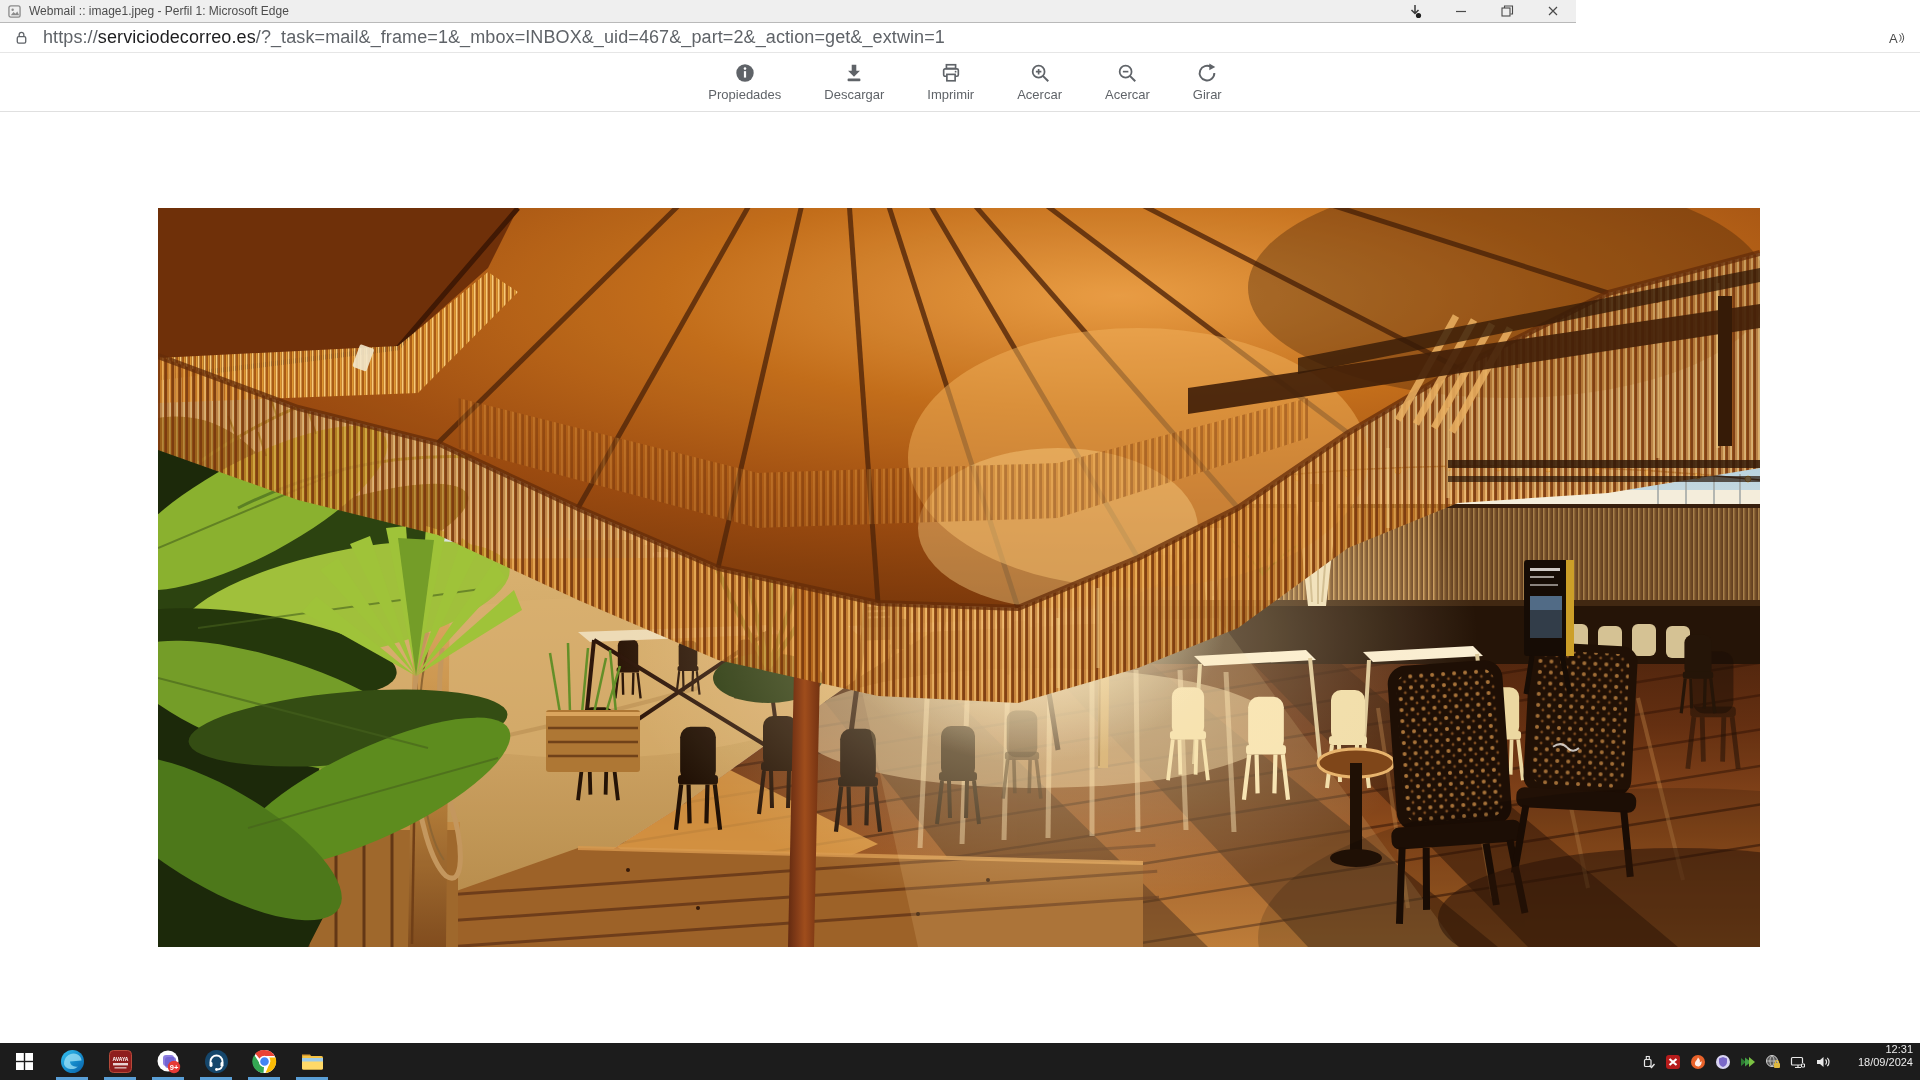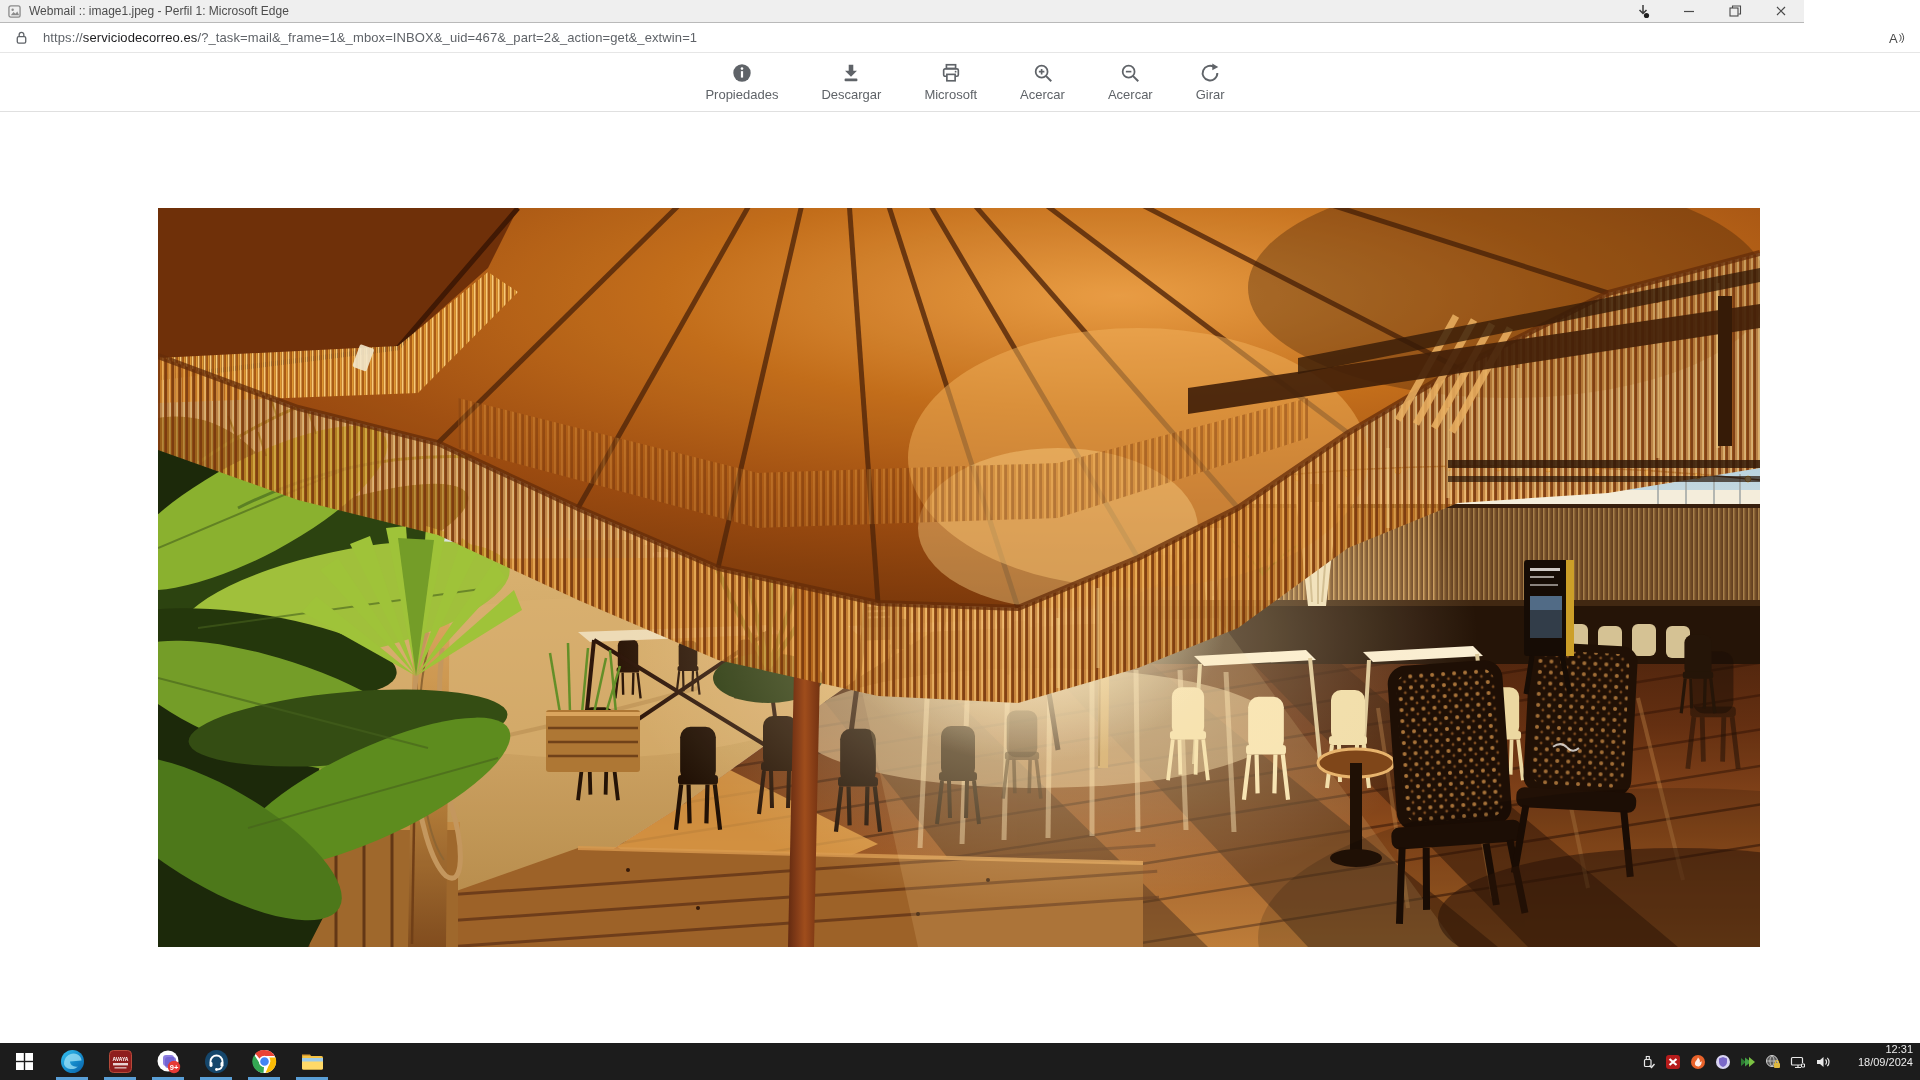--- a/index.html
+++ b/index.html
@@ -1,26 +1,26 @@
 <!DOCTYPE html>
 <html><head>
 <meta charset="utf-8">
 <style>
   html,body{margin:0;padding:0;width:1920px;height:1080px;overflow:hidden;background:#fff;
     font-family:"Liberation Sans",sans-serif;-webkit-font-smoothing:antialiased;}
-  .titlebar{position:absolute;left:0;top:0;width:1804px;height:22px;background:#efefef;
+  .titlebar{position:absolute;left:0;top:0;width:1576px;height:22px;background:#efefef;
     border-bottom:1px solid #b9b9b9;display:flex;align-items:center;}
   .favicon{margin-left:8px;width:13px;height:13px;flex:0 0 auto;}
   .win-title{margin-left:8px;font-size:12px;color:#4d4d4d;white-space:nowrap;}
   .win-controls{position:absolute;right:0;top:0;height:22px;display:flex;}
   .win-btn{width:46px;height:22px;display:flex;align-items:center;justify-content:center;}
   .urlbar{position:absolute;left:0;top:23px;width:1920px;height:29px;background:#fff;
     border-bottom:1px solid #e6e6e6;display:flex;align-items:center;}
   .lock{margin-left:14px;width:15px;height:15px;}
-  .url-text{margin-left:14px;font-size:13px;color:#5f6368;white-space:nowrap;letter-spacing:.1px;}
+  .url-text{margin-left:14px;font-size:18px;color:#5f6368;white-space:nowrap;letter-spacing:.1px;}
   .url-text .domain{color:#1d1d1f;}
   .read-aloud{position:absolute;right:12px;top:3px;width:24px;height:24px;display:flex;align-items:center;justify-content:center;}
   .viewer-toolbar{position:absolute;left:0;top:53px;width:1920px;height:59px;background:#fff;
     border-bottom:1px solid #e0e0e0;display:flex;align-items:center;justify-content:center;gap:43px;padding-left:10px;box-sizing:border-box;}
   .tb-item{display:flex;flex-direction:column;align-items:center;gap:3px;cursor:pointer;}
   .tb-item svg{width:22px;height:22px;}
   .tb-label{font-size:13px;color:#5f6368;}
   .page{position:absolute;left:0;top:113px;width:1920px;height:930px;background:#fff;}
   .photo{position:absolute;left:158px;top:95px;width:1602px;height:739px;overflow:hidden;background:#7a3a10;}
   .photo svg{display:block;width:1602px;height:739px;}
@@ -101,21 +101,21 @@
     </svg>
     <span class="tb-label">Descargar</span>
   </div>
   <div class="tb-item">
     <svg viewBox="0 0 24 24">
       <rect x="7" y="3" width="10" height="4" fill="none" stroke="#5f6368" stroke-width="1.8"></rect>
       <rect x="4" y="7.5" width="16" height="8" rx="1.5" fill="none" stroke="#5f6368" stroke-width="1.8"></rect>
       <circle cx="17" cy="10.5" r="1" fill="#5f6368"></circle>
       <rect x="7.5" y="13.5" width="9" height="7" fill="#fff" stroke="#5f6368" stroke-width="1.8"></rect>
     </svg>
-    <span class="tb-label">Microsoft</span>
+    <span class="tb-label">Imprimir</span>
   </div>
   <div class="tb-item">
     <svg viewBox="0 0 24 24">
       <circle cx="10.5" cy="10.5" r="6.5" fill="none" stroke="#5f6368" stroke-width="1.9"></circle>
       <path d="M15.4,15.4 L21,21" stroke="#5f6368" stroke-width="2.2"></path>
       <path d="M10.5,7.5 v6 M7.5,10.5 h6" stroke="#5f6368" stroke-width="1.8"></path>
     </svg>
     <span class="tb-label">Acercar</span>
   </div>
   <div class="tb-item">

